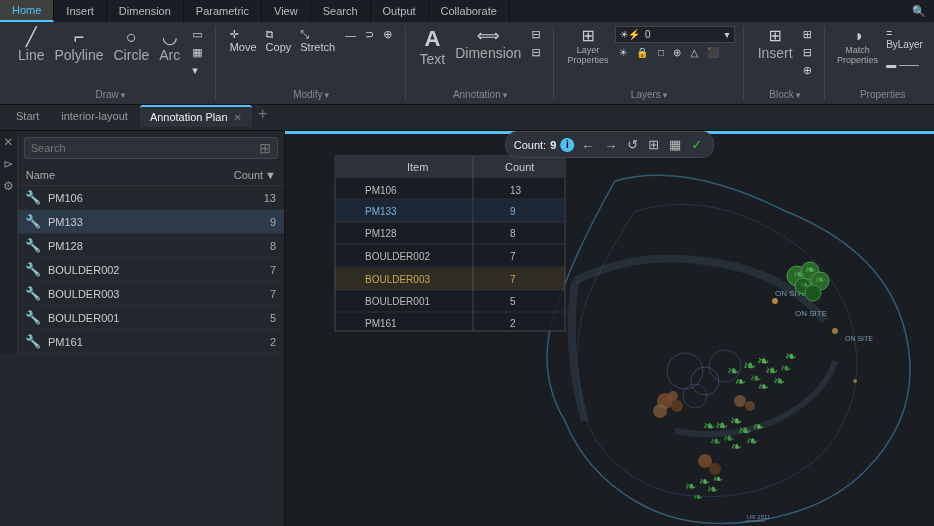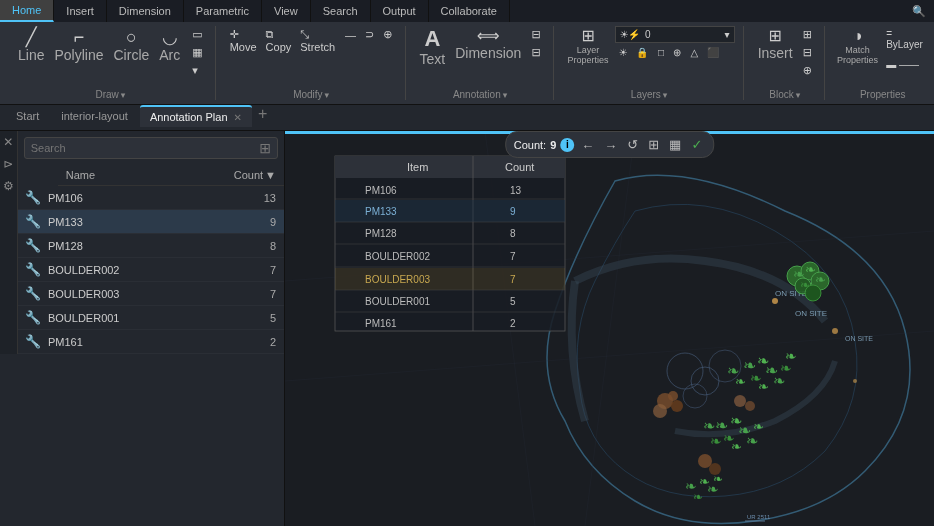--- a/index.html
+++ b/index.html
@@ -30,21 +30,21 @@
     
     .main-area { display: flex; height: calc(526px - 105px - 26px); }
 
     
     .sidebar { width: 285px; background: #23272e; border-right: 1px solid #111; display: flex; flex-direction: column; flex-shrink: 0; }
     .sidebar-icon { color: #888; font-size: 12px; cursor: pointer; }
     .sidebar-content { flex: 1; display: flex; flex-direction: column; }
     .search-bar { margin: 6px; display: flex; align-items: center; background: #2d3139; border: 1px solid #444; border-radius: 3px; padding: 2px 6px; }
     .search-bar input { background: transparent; border: none; outline: none; color: #ccc; font-size: 11px; flex: 1; }
     .search-expand { color: #777; font-size: 14px; cursor: pointer; }
-    .list-header { display: flex; align-items: center; padding: 4px 8px; border-bottom: 1px solid #333; font-size: 11px; color: #aaa; margin-left: 40px; }
+    .list-header { display: flex; align-items: center; padding: 4px 8px; border-bottom: 1px solid #333; font-size: 11px; color: #aaa; }
     .list-header .col-name { flex: 1; }
     .list-header .col-count { width: 60px; text-align: right; display: flex; align-items: center; gap: 2px; justify-content: flex-end; }
     .list-items { flex: 1; overflow-y: auto; }
     .list-item { display: flex; align-items: center; padding: 4px 8px; border-bottom: 1px solid #2a2e35; cursor: pointer; }
     .list-item.selected { background: #2c3a4a; }
     .list-item .item-icon { font-size: 13px; color: #7bafd4; margin-right: 6px; }
     .list-item .item-name { flex: 1; font-size: 11px; color: #ccc; }
     .list-item .item-count { width: 60px; text-align: right; font-size: 11px; color: #aaa; }
 
     

